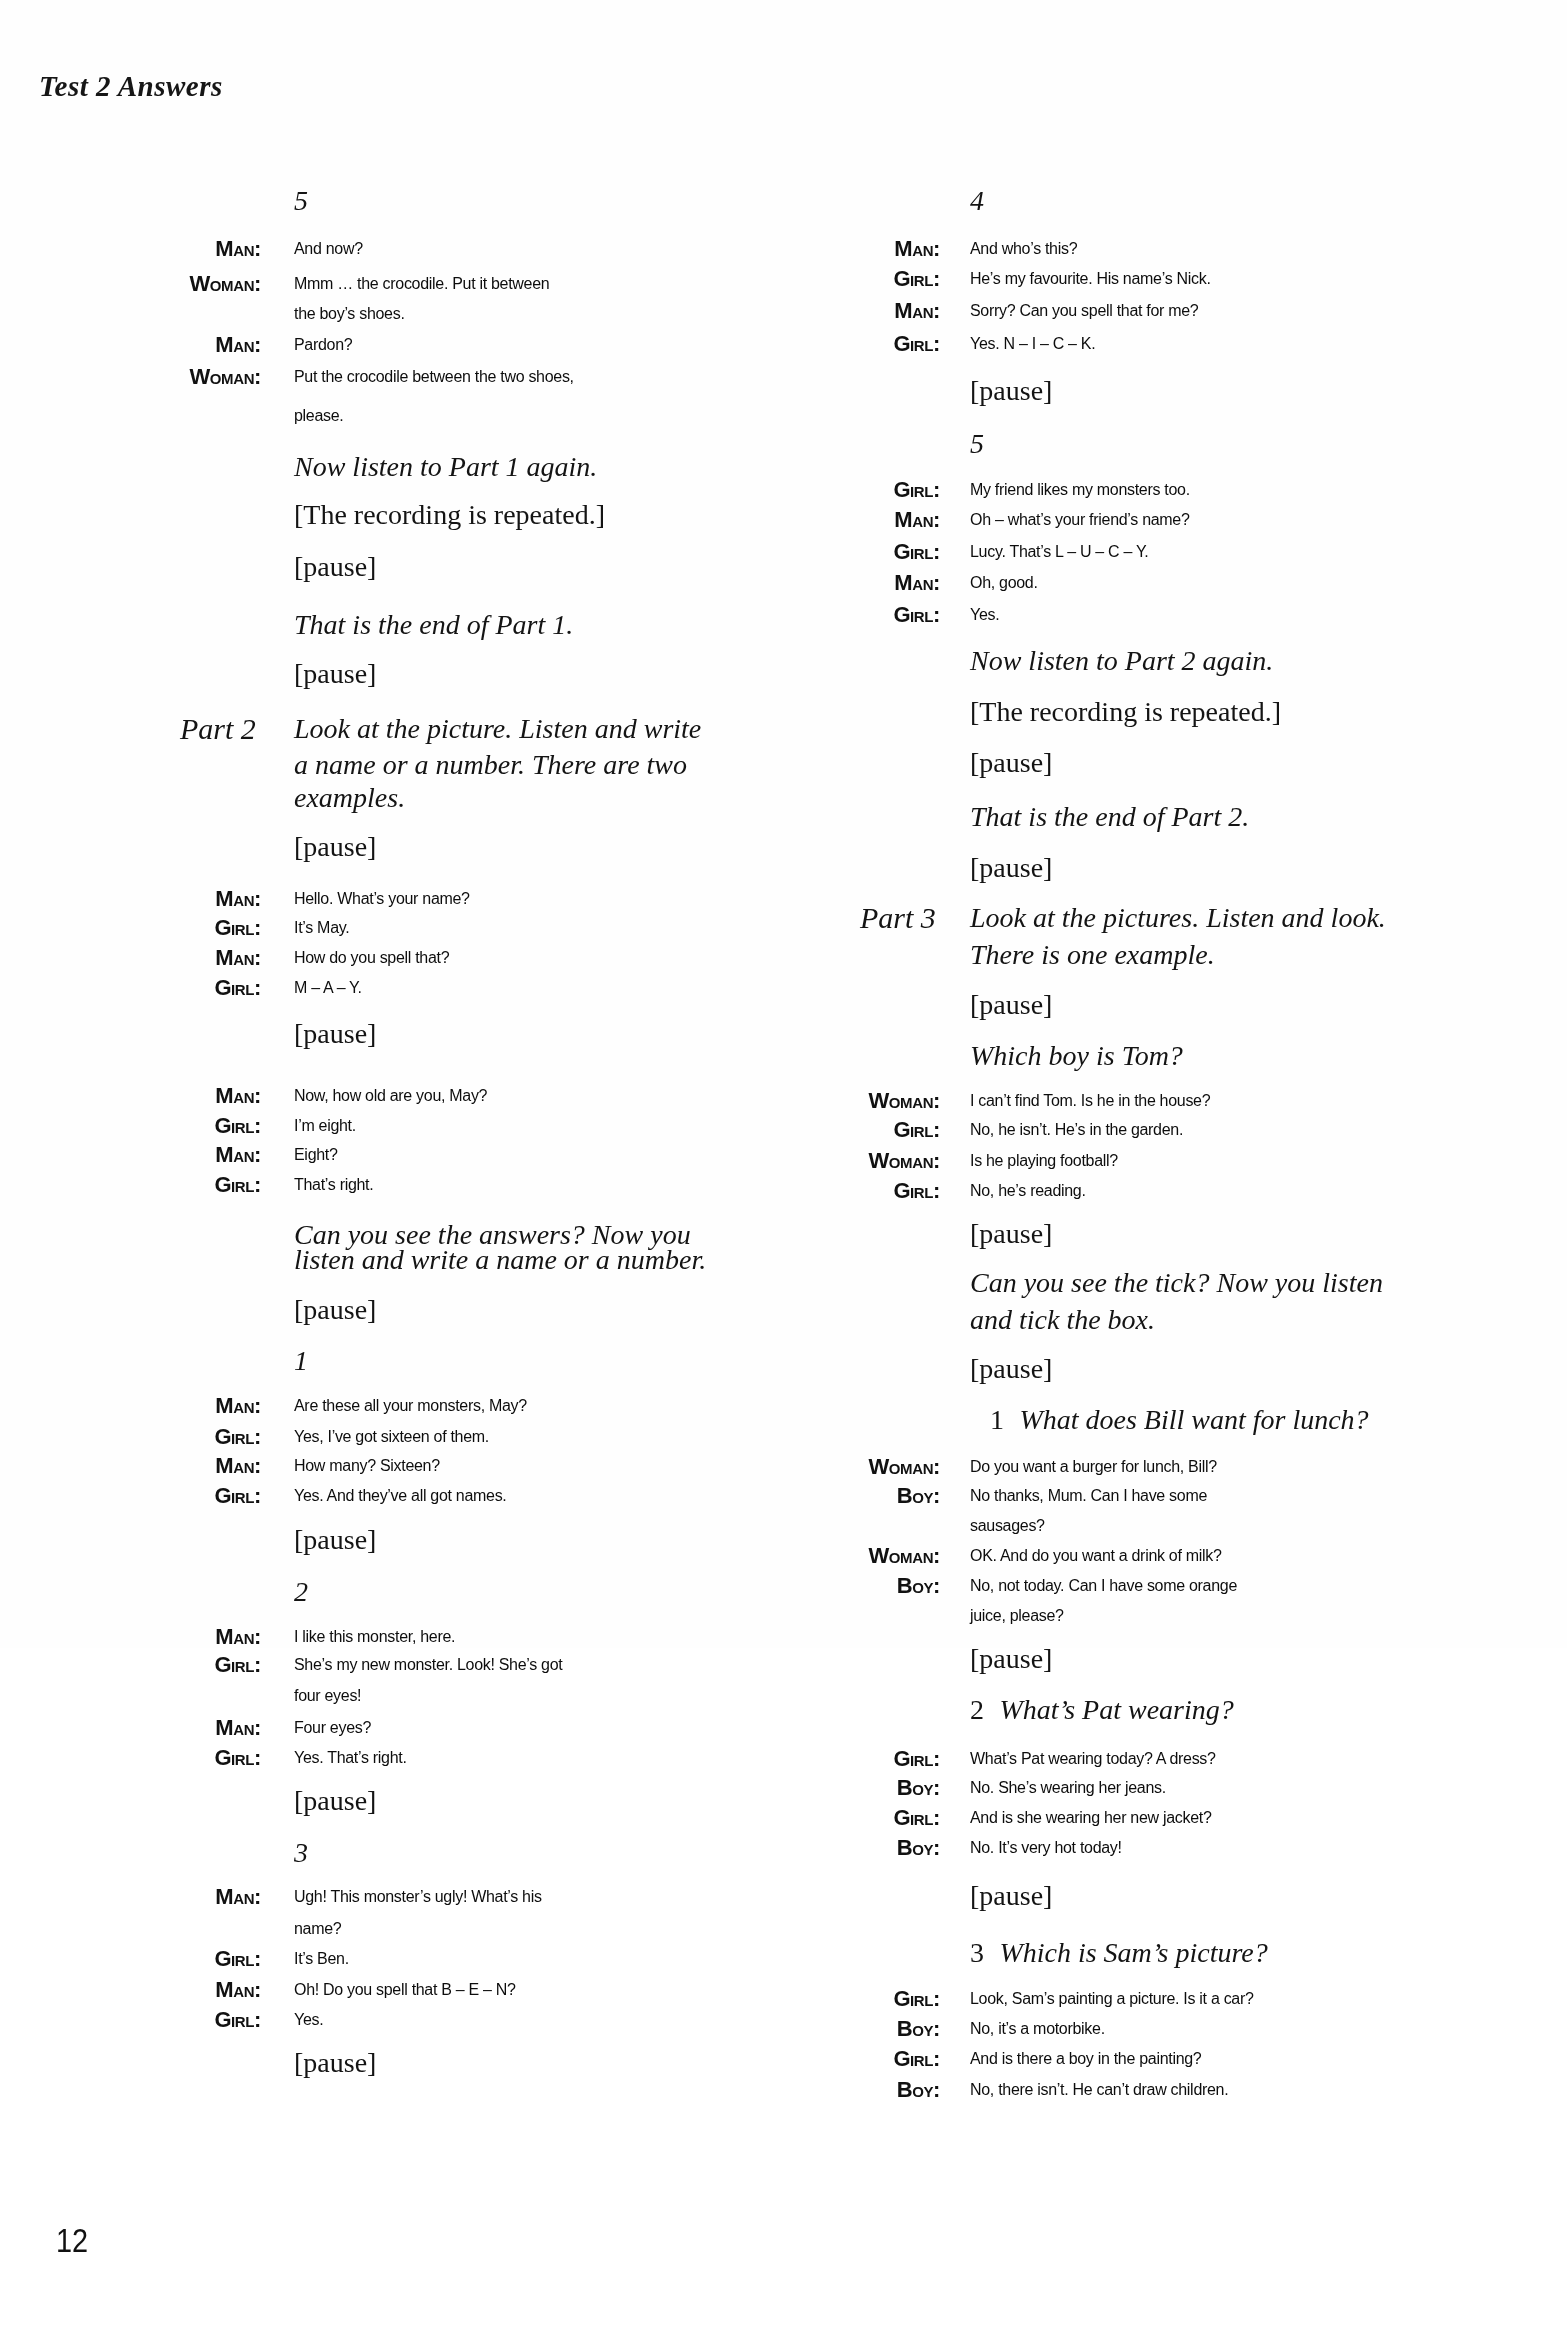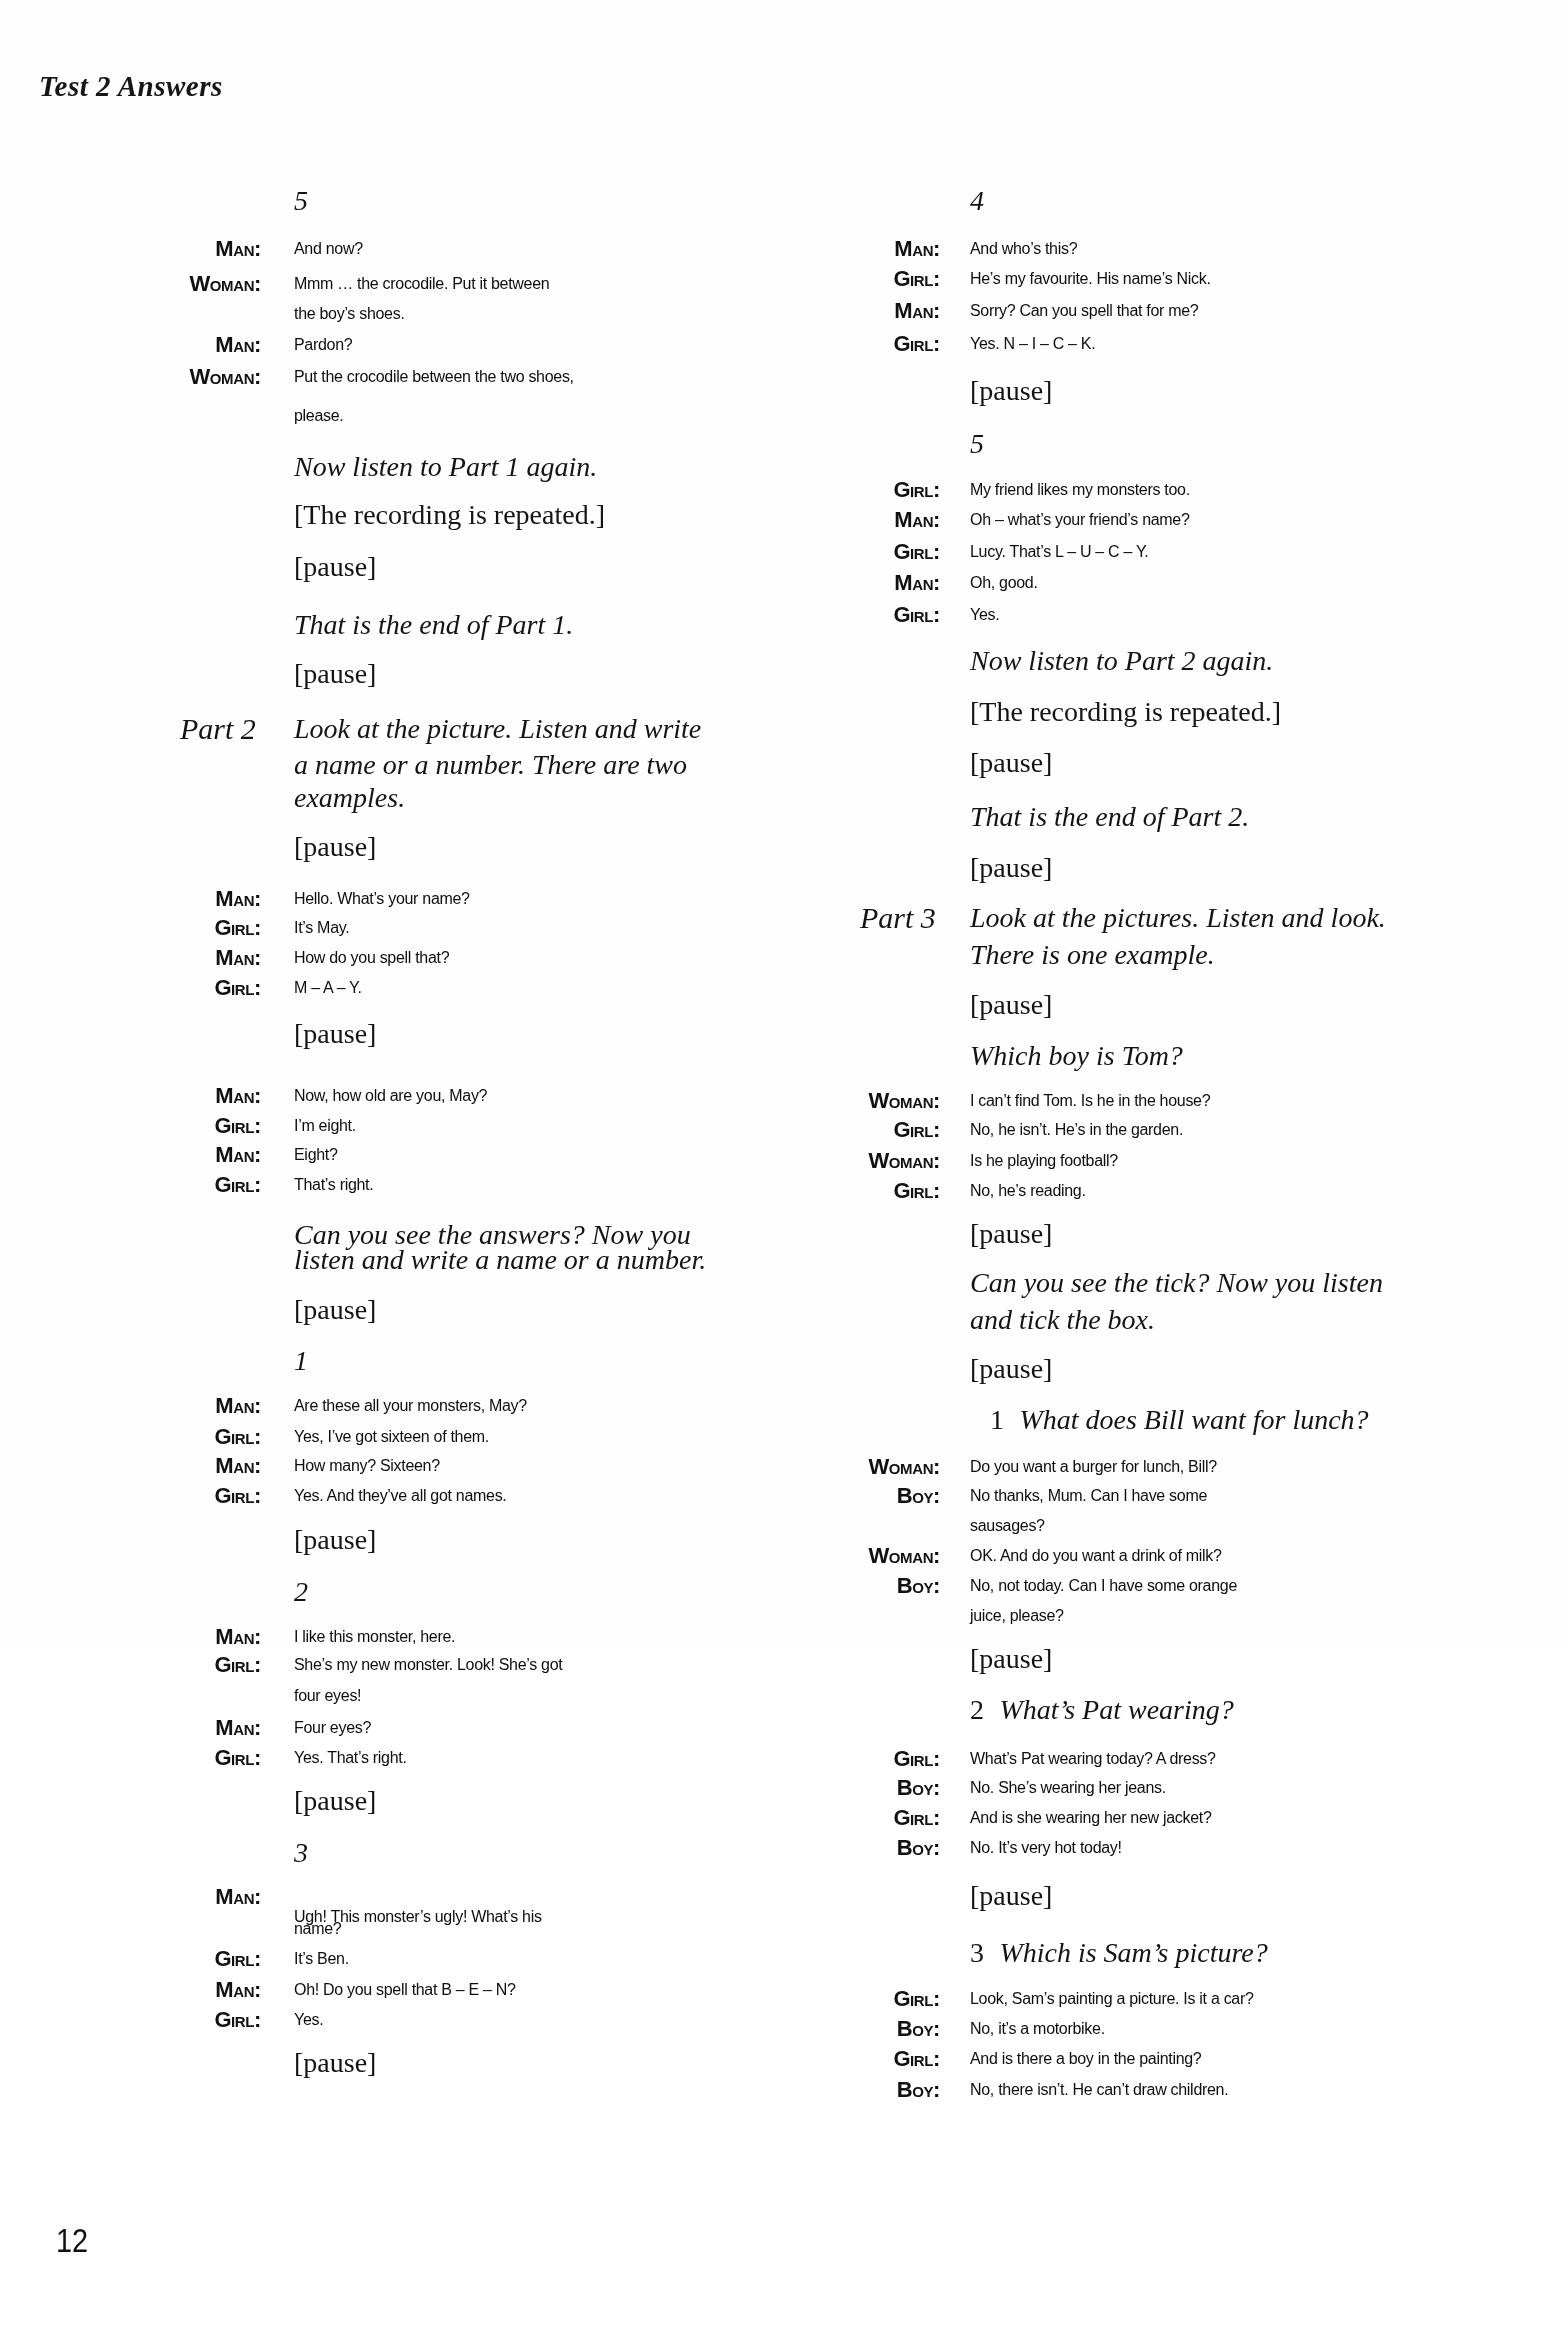--- a/index.html
+++ b/index.html
@@ -173,21 +173,21 @@
         <div class="line sans" style="top: 1742px; left: 294px;">Yes. That’s right.</div>
       </div>
       <div>
         <div class="line serif" style="top: 1783px; left: 294px;">[pause]</div>
       </div>
       <div>
         <div class="line italic" style="top: 1835px; left: 294px;">3</div>
       </div>
       <div>
         <div class="speaker" style="top: 1881px; right: 1307px;">Man:</div>
-        <div class="line sans" style="top: 1881px; left: 294px; margin-top: 20px;">Ugh! This monster’s ugly! What’s his</div>
+        <div class="line sans" style="top: 1881px; left: 294px;">Ugh! This monster’s ugly! What’s his</div>
         <div class="line sans" style="top: 1913px; left: 294px;">name?</div>
       </div>
       <div>
         <div class="speaker" style="top: 1943px; right: 1307px;">Girl:</div>
         <div class="line sans" style="top: 1943px; left: 294px;">It’s Ben.</div>
       </div>
       <div>
         <div class="speaker" style="top: 1974px; right: 1307px;">Man:</div>
         <div class="line sans" style="top: 1974px; left: 294px;">Oh! Do you spell that B – E – N?</div>
       </div>

